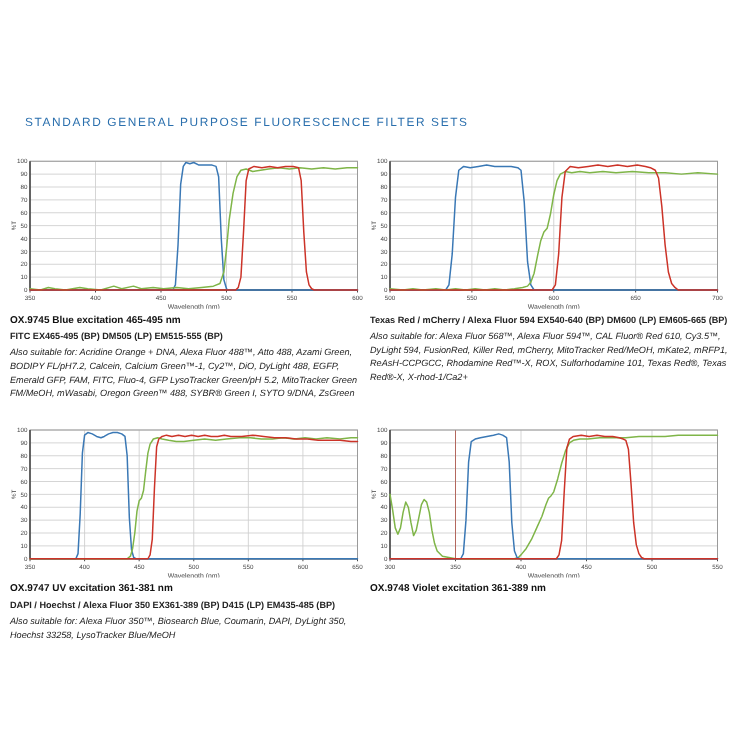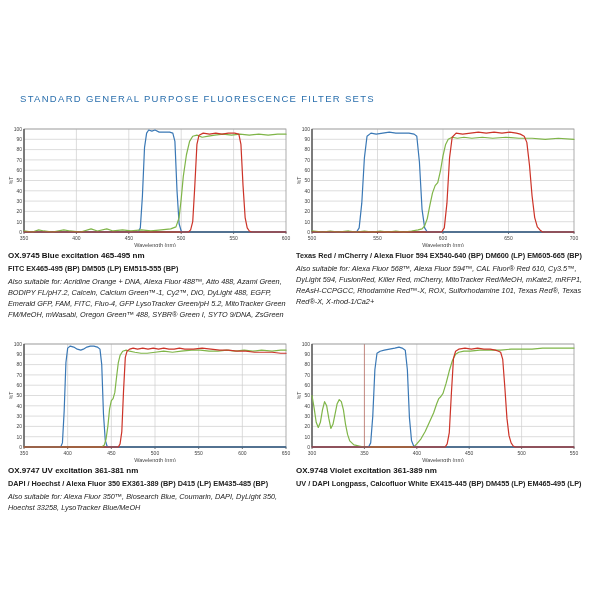--- a/index.html
+++ b/index.html
@@ -231,16 +231,15 @@
       <line x1="16" y1="4" x2="16" y2="107" stroke="#4a4a4a" stroke-width="1.3"></line>
       <line x1="16" y1="107" x2="278" y2="107" stroke="#4a4a4a" stroke-width="1.3"></line>
       <text x="147" y="122" text-anchor="middle" font-size="5.5px">Wavelength (nm)</text>
       <text x="5" y="55.5" text-anchor="middle" font-size="5px" transform="rotate(-90 5 55.5)">%T</text>
       <path d="M16.00 55.50 L18.10 67.86 L20.19 82.28 L22.29 87.43 L24.38 82.28 L26.48 69.92 L28.58 61.68 L30.67 65.80 L32.77 78.16 L34.86 88.46 L36.96 84.34 L39.06 74.04 L41.15 63.74 L43.25 59.62 L45.34 61.68 L47.44 69.92 L49.54 84.34 L51.63 94.64 L53.73 100.82 L57.92 104.94 L63.16 105.97 L68.40 107.00 L115.56 107.00 L118.70 105.97 L120.80 103.91 L124.99 98.76 L129.18 91.55 L133.38 82.28 L137.57 73.01 L140.71 63.74 L142.81 58.59 L144.90 56.53 L147.00 53.44 L150.14 43.14 L153.29 30.78 L156.43 20.48 L159.58 14.30 L162.72 12.24 L167.96 11.21 L174.25 11.21 L183.68 10.18 L194.16 10.18 L204.64 10.18 L215.12 9.15 L225.60 9.15 L236.08 9.15 L246.56 8.12 L257.04 8.12 L267.52 8.12 L278.00 8.12" fill="none" stroke="#7fb548" stroke-width="1.2" stroke-linejoin="round" stroke-linecap="round"></path>
       <path d="M16.00 107.00 L72.59 107.00 L74.69 102.88 L76.78 76.10 L78.88 29.75 L80.98 13.27 L84.12 11.21 L88.31 10.18 L93.55 9.15 L98.79 8.12 L102.98 7.09 L106.13 8.12 L109.27 10.18 L111.37 29.75 L113.46 78.16 L115.56 100.82 L117.66 105.97 L119.75 107.00 L278.00 107.00" fill="none" stroke="#3a78b5" stroke-width="1.2" stroke-linejoin="round" stroke-linecap="round"></path>
       <path d="M16.00 107.00 L149.10 107.00 L151.19 103.91 L153.29 92.58 L155.38 53.44 L157.48 18.42 L159.58 11.21 L162.72 9.15 L169.01 8.12 L175.30 9.15 L181.58 8.12 L187.87 9.15 L194.16 9.15 L199.40 10.18 L202.54 11.21 L204.64 12.24 L206.74 19.45 L208.83 47.26 L210.93 78.16 L213.02 95.67 L215.12 102.88 L217.22 105.97 L219.31 107.00 L278.00 107.00" fill="none" stroke="#cc3328" stroke-width="1.2" stroke-linejoin="round" stroke-linecap="round"></path>
     </svg>
   <div class="caption">
     <div class="cap-h">OX.9748 Violet excitation 361-389 nm</div>
-    <div class="cap-spec">UV / DAPI Longpass, Calcofluor White EX415-445 (BP) DM455 (LP) EM465-495 (LP)</div>
     <div class="cap-also"></div>
   </div>
 </div>
 
 </body></html>

